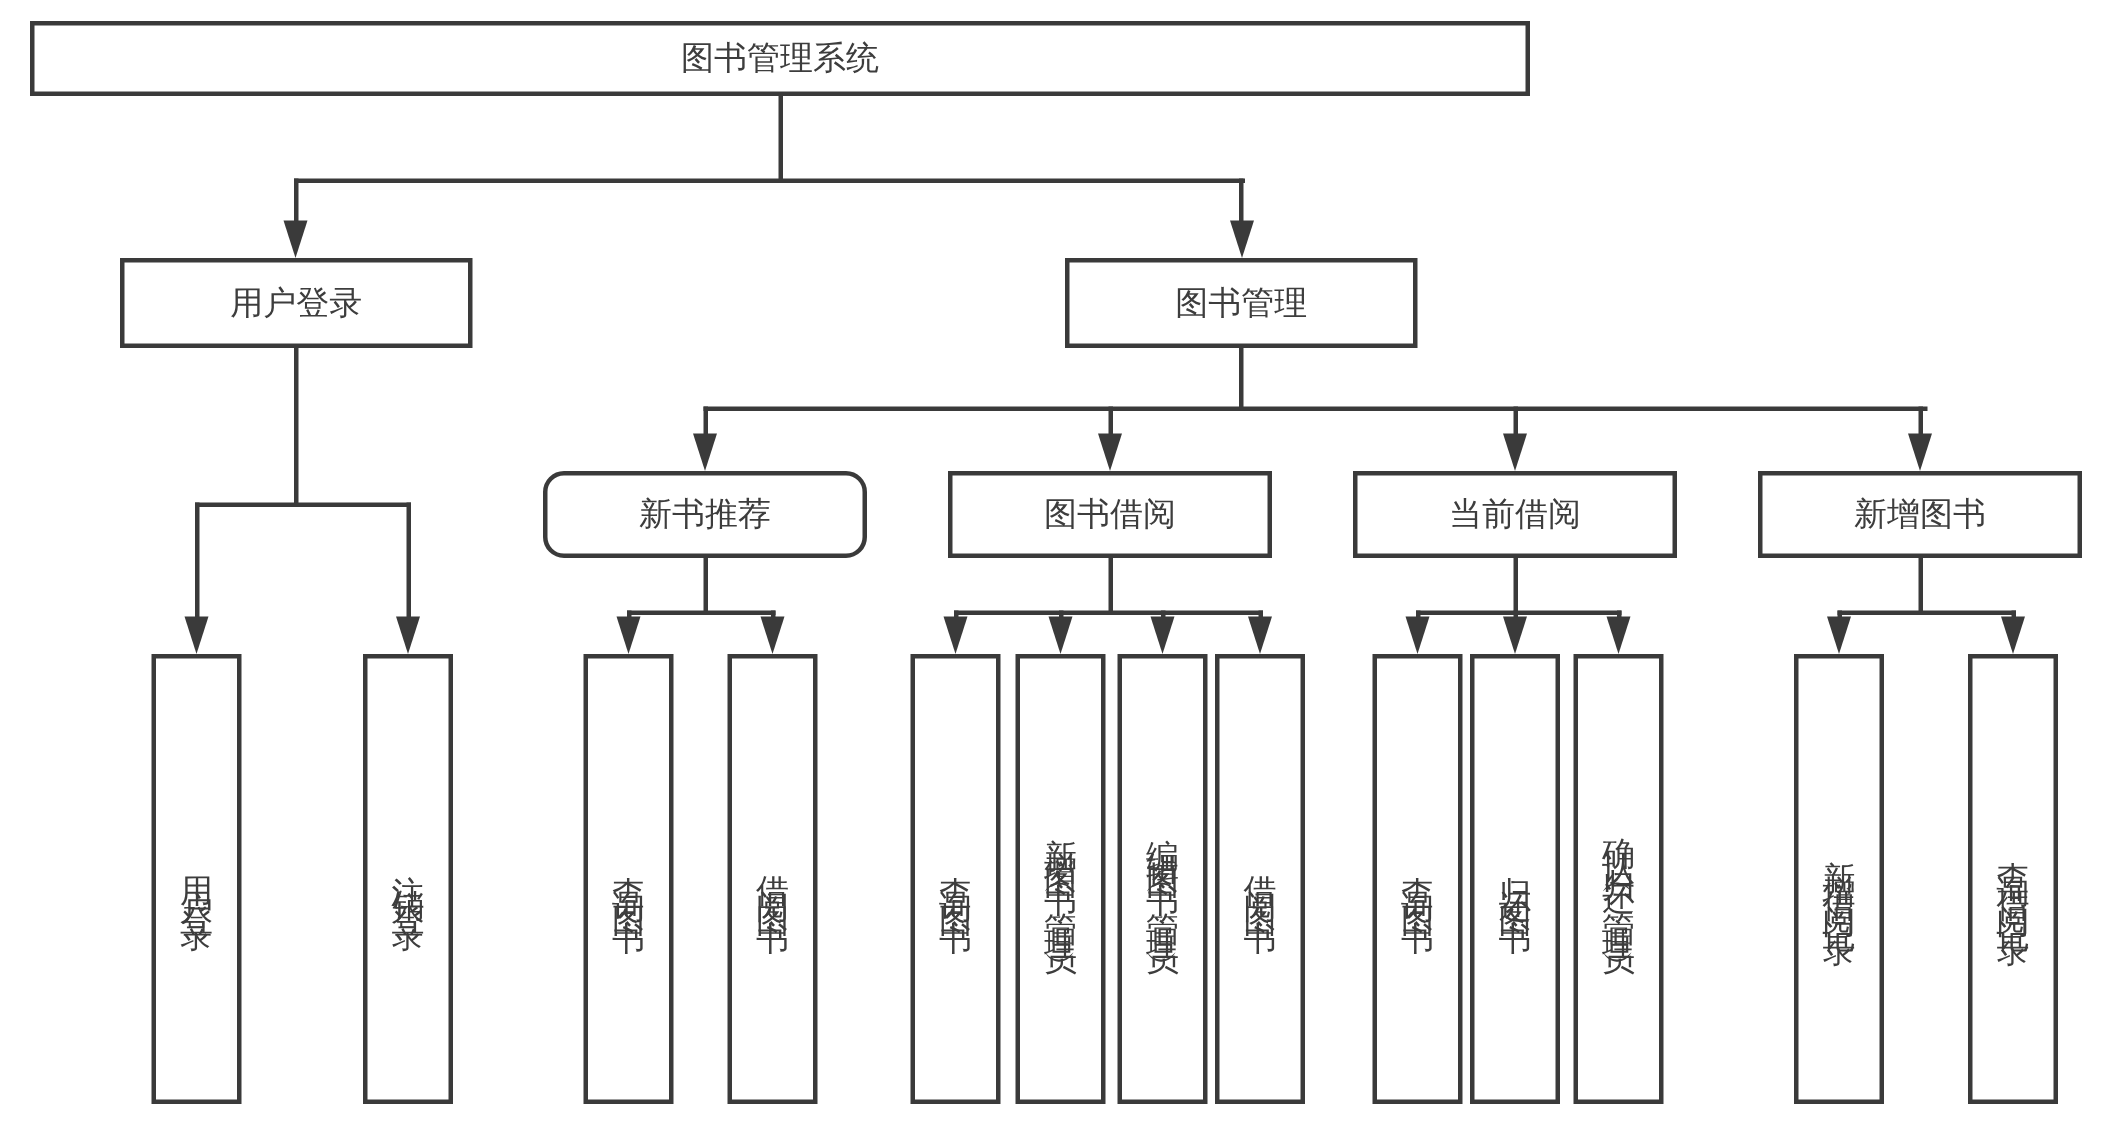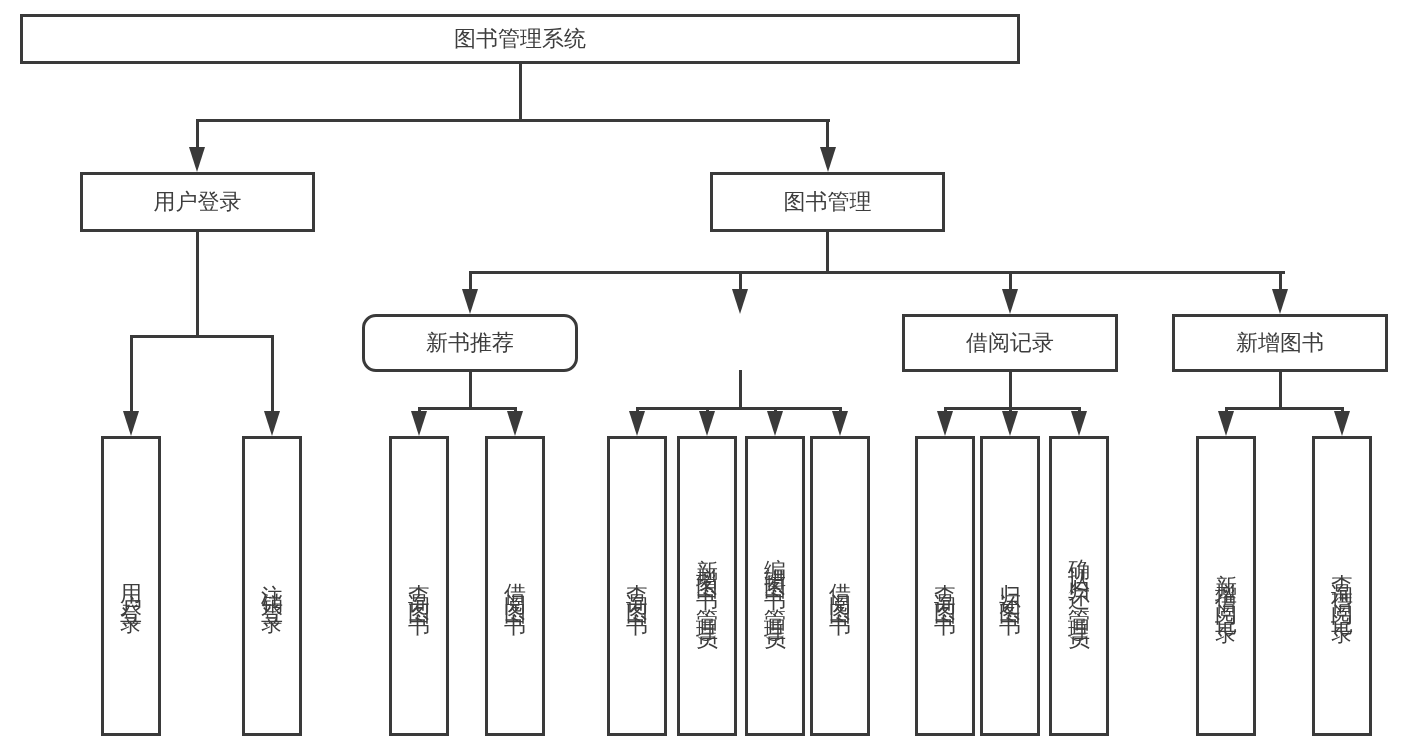--- a/index.html
+++ b/index.html
@@ -91,22 +91,25 @@
   <div class="line" style="left:739px; top:271px; width:3px; height:22px;"></div>
   <div class="ahead" style="left:732px; top:289px;"></div>
   <div class="line" style="left:1009px; top:271px; width:3px; height:22px;"></div>
   <div class="ahead" style="left:1002px; top:289px;"></div>
   <div class="line" style="left:1279px; top:271px; width:3px; height:22px;"></div>
   <div class="ahead" style="left:1272px; top:289px;"></div>
 
   <div class="box" style="left:362px; top:314px; width:216px; height:58px;border-radius:14px;">
     <span class="lbl">新书推荐</span>
   </div>
+  <div class="box" style="left:632px; top:314px; width:216px; height:58px;">
+    <span class="lbl">图书借阅</span>
+  </div>
   <div class="box" style="left:902px; top:314px; width:216px; height:58px;">
-    <span class="lbl">借阅记录</span>
+    <span class="lbl">当前借阅</span>
   </div>
   <div class="box" style="left:1172px; top:314px; width:216px; height:58px;">
     <span class="lbl">新增图书</span>
   </div>
 
   <div class="line" style="left:469px; top:370px; width:3px; height:38px;"></div>
   <div class="line" style="left:418px; top:407px; width:99px; height:3px;"></div>
   <div class="line" style="left:418px; top:407px; width:3px; height:12px;"></div>
   <div class="ahead" style="left:411px; top:411px;"></div>
   <div class="line" style="left:514px; top:407px; width:3px; height:12px;"></div>

